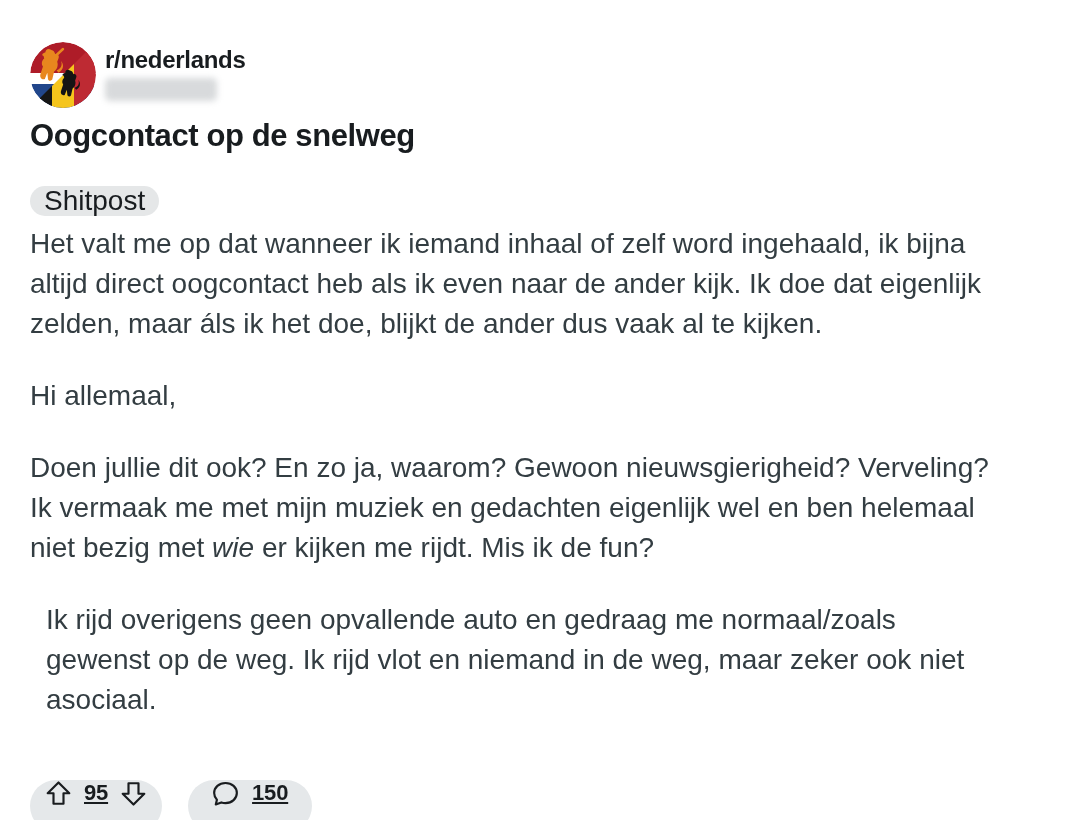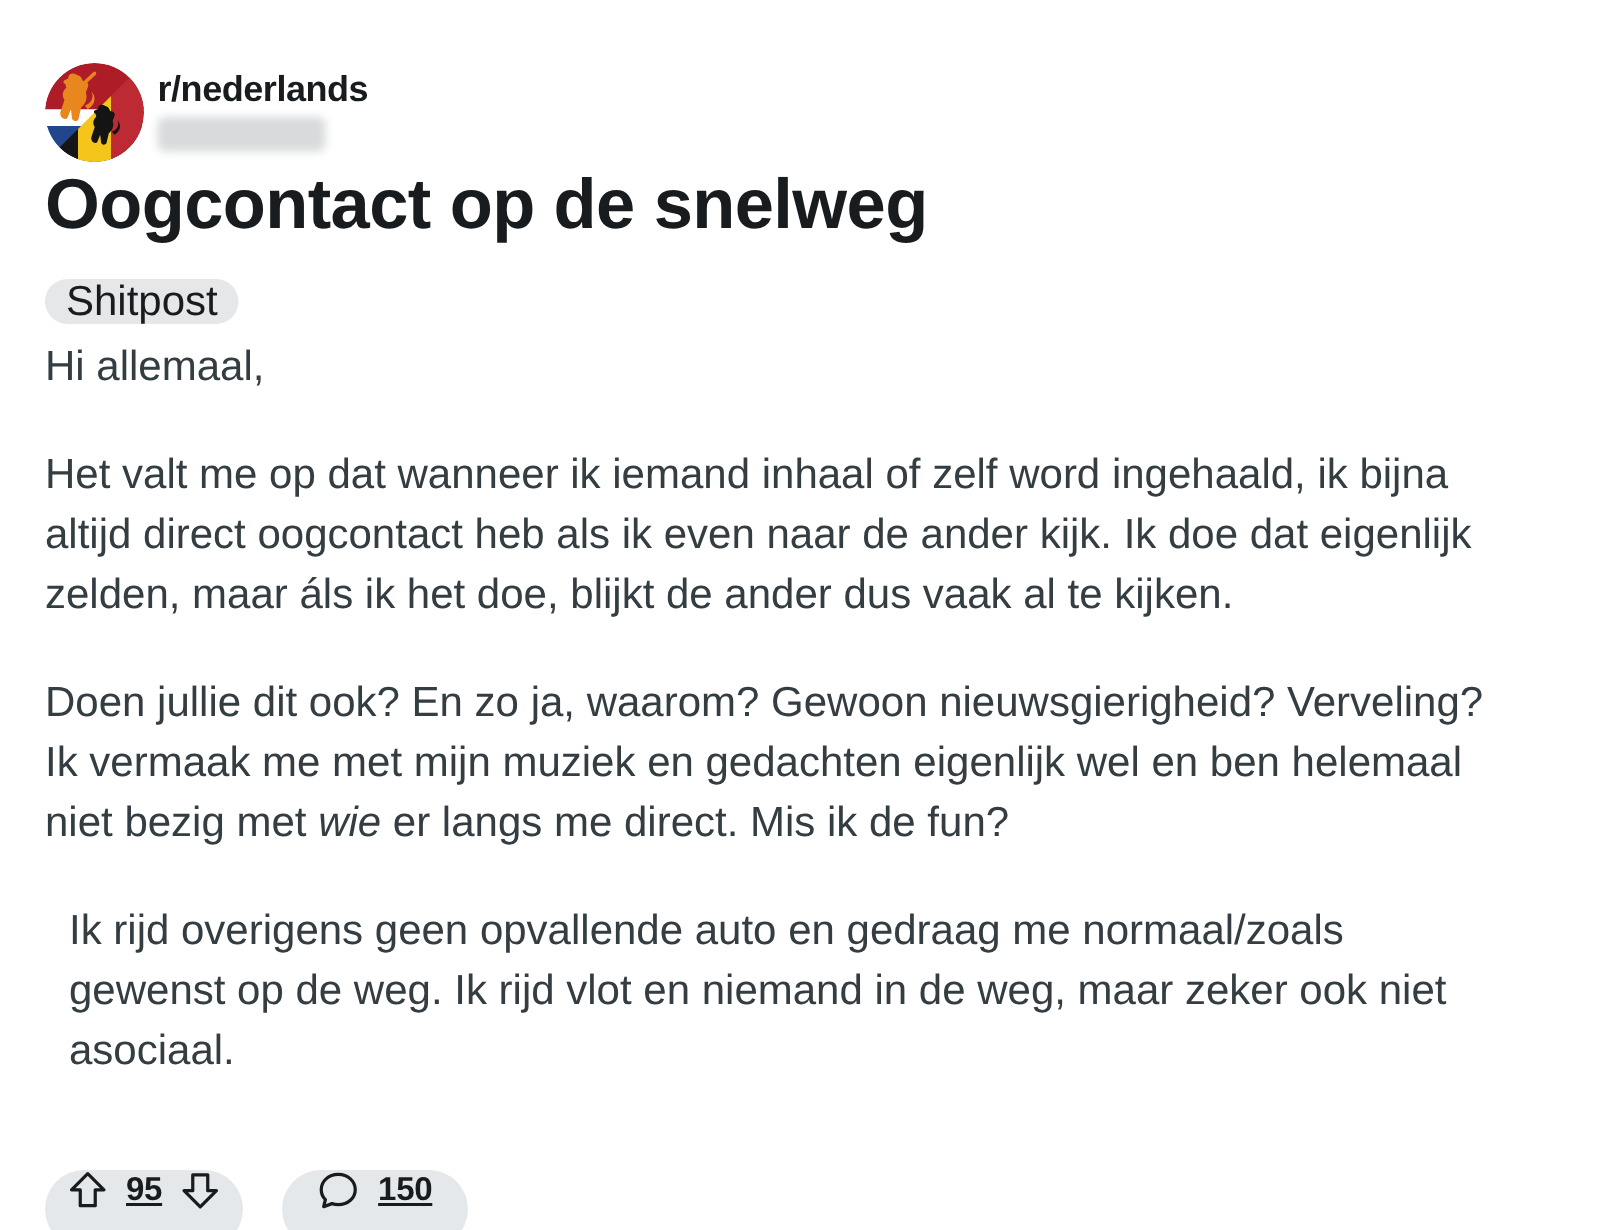--- a/index.html
+++ b/index.html
@@ -18,21 +18,21 @@
     font-size: 24px; line-height: 28px; font-weight: 700;
     letter-spacing: -0.3px; color: var(--meta-text, #181C1F);
   }
   .username-blur {
     width: 112px; height: 23px; margin-top: 4px;
     background: #D8DADC; border-radius: 5px; filter: blur(3px);
   }
 
   
   .title {
-    margin-top: 6px; font-size: 47px; line-height: 44px; font-weight: 700;
+    margin-top: 6px; font-size: 31px; line-height: 44px; font-weight: 700;
     letter-spacing: -0.4px; color: var(--title-text, #181C1F);
   }
   .flair {
     margin-top: 28px; display: flex; width: fit-content; align-items: center;
     height: 30px; padding: 0 14px; border-radius: 15px;
     background: var(--flair-bg, #E5E7E8);
     font-size: 28px; color: var(--title-text, #181C1F);
   }
 
   
@@ -97,23 +97,23 @@
     </div>
   </div>
 
   <h1 class="title">Oogcontact op de snelweg</h1>
 
   <div class="flair">
     <span>Shitpost</span>
   </div>
 
   <div class="body">
+    <p>Het valt me op dat wanneer ik iemand inhaal of zelf word ingehaald, ik bijna altijd direct oogcontact heb als ik even naar de ander kijk. Ik doe dat eigenlijk zelden, maar áls ik het doe, blijkt de ander dus vaak al te kijken.</p>
     <p>Hi allemaal,</p>
-    <p>Het valt me op dat wanneer ik iemand inhaal of zelf word ingehaald, ik bijna altijd direct oogcontact heb als ik even naar de ander kijk. Ik doe dat eigenlijk zelden, maar áls ik het doe, blijkt de ander dus vaak al te kijken.</p>
-    <p><span>Doen jullie dit ook? En zo ja, waarom? Gewoon nieuwsgierigheid? Verveling? Ik vermaak me met mijn muziek en gedachten eigenlijk wel en ben helemaal niet bezig met </span><em>wie</em><span> er langs me direct. Mis ik de fun?</span></p>
+    <p><span>Doen jullie dit ook? En zo ja, waarom? Gewoon nieuwsgierigheid? Verveling? Ik vermaak me met mijn muziek en gedachten eigenlijk wel en ben helemaal niet bezig met </span><em>wie</em><span> er kijken me rijdt. Mis ik de fun?</span></p>
     <p>Ik rijd overigens geen opvallende auto en gedraag me normaal/zoals gewenst op de weg. Ik rijd vlot en niemand in de weg, maar zeker ook niet asociaal.</p>
   </div>
 
   <div class="actions">
 
     <div class="pill vote-pill">
       <button class="icon-btn" aria-label="upvote">
         <svg class="action-icon" viewBox="0 0 20 20">
           <path d="M10 1.8 L18 9.8 H13.7 V17.6 H6.3 V9.8 H2 Z" fill="none" stroke-width="1.6" stroke-linejoin="round" stroke-linecap="round" stroke="#191C1F"></path>
         </svg>

